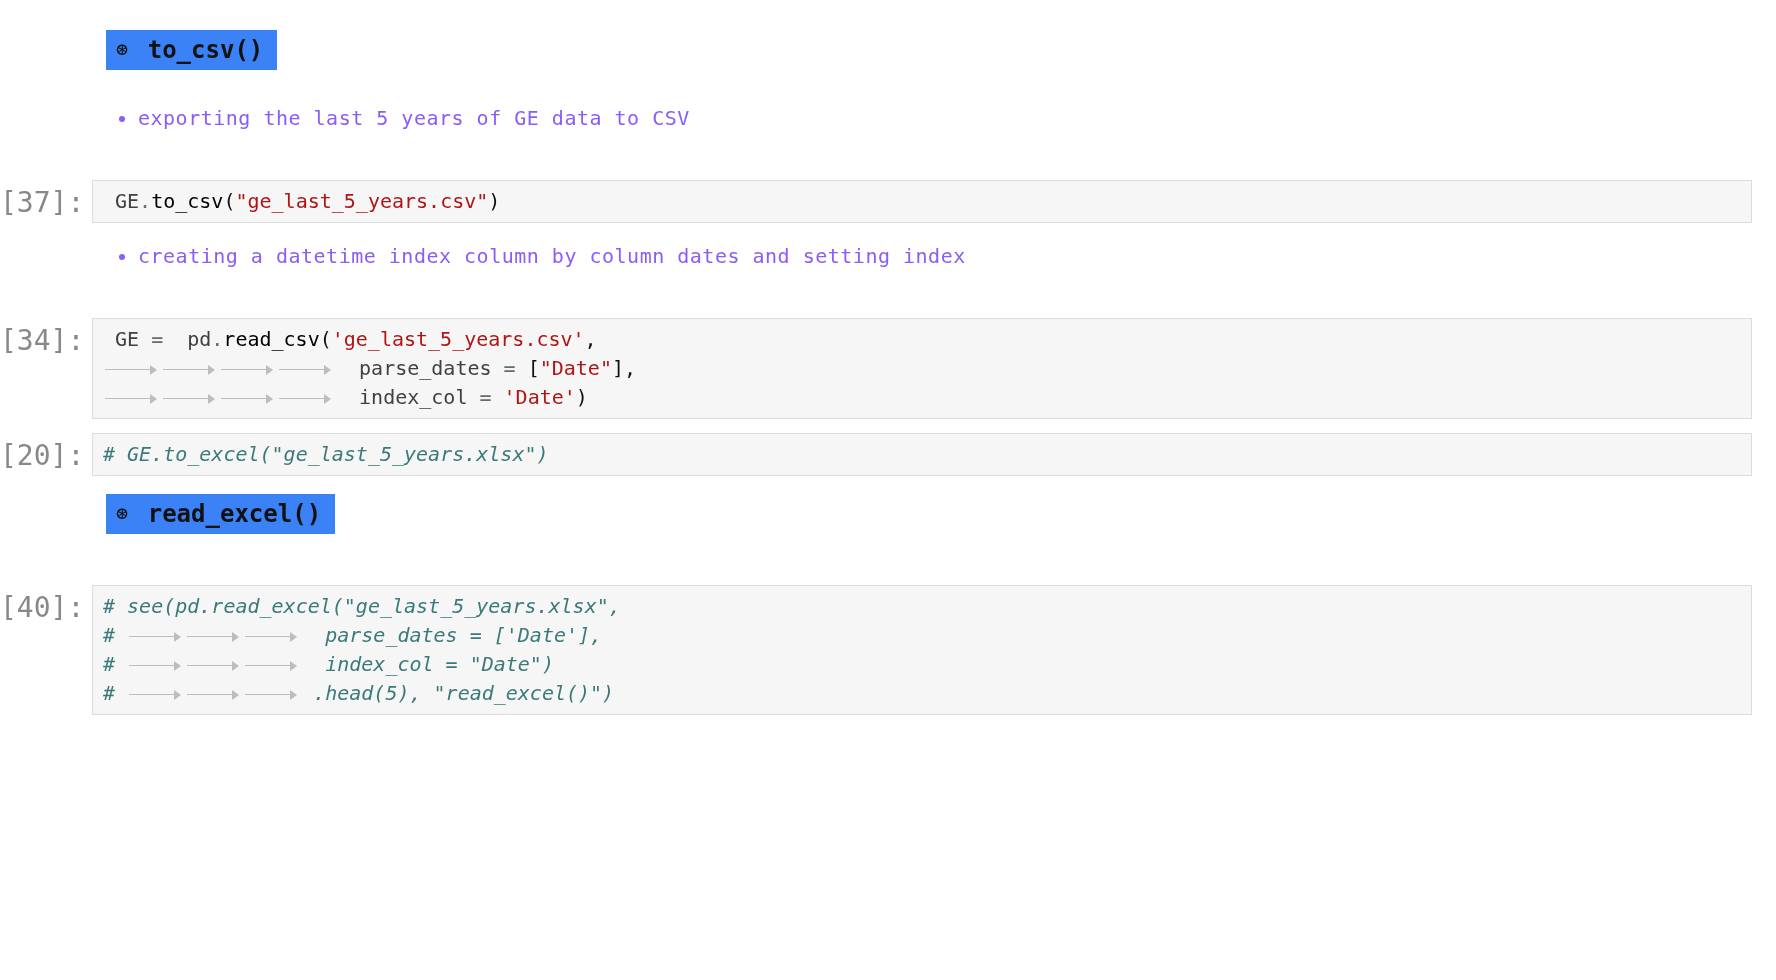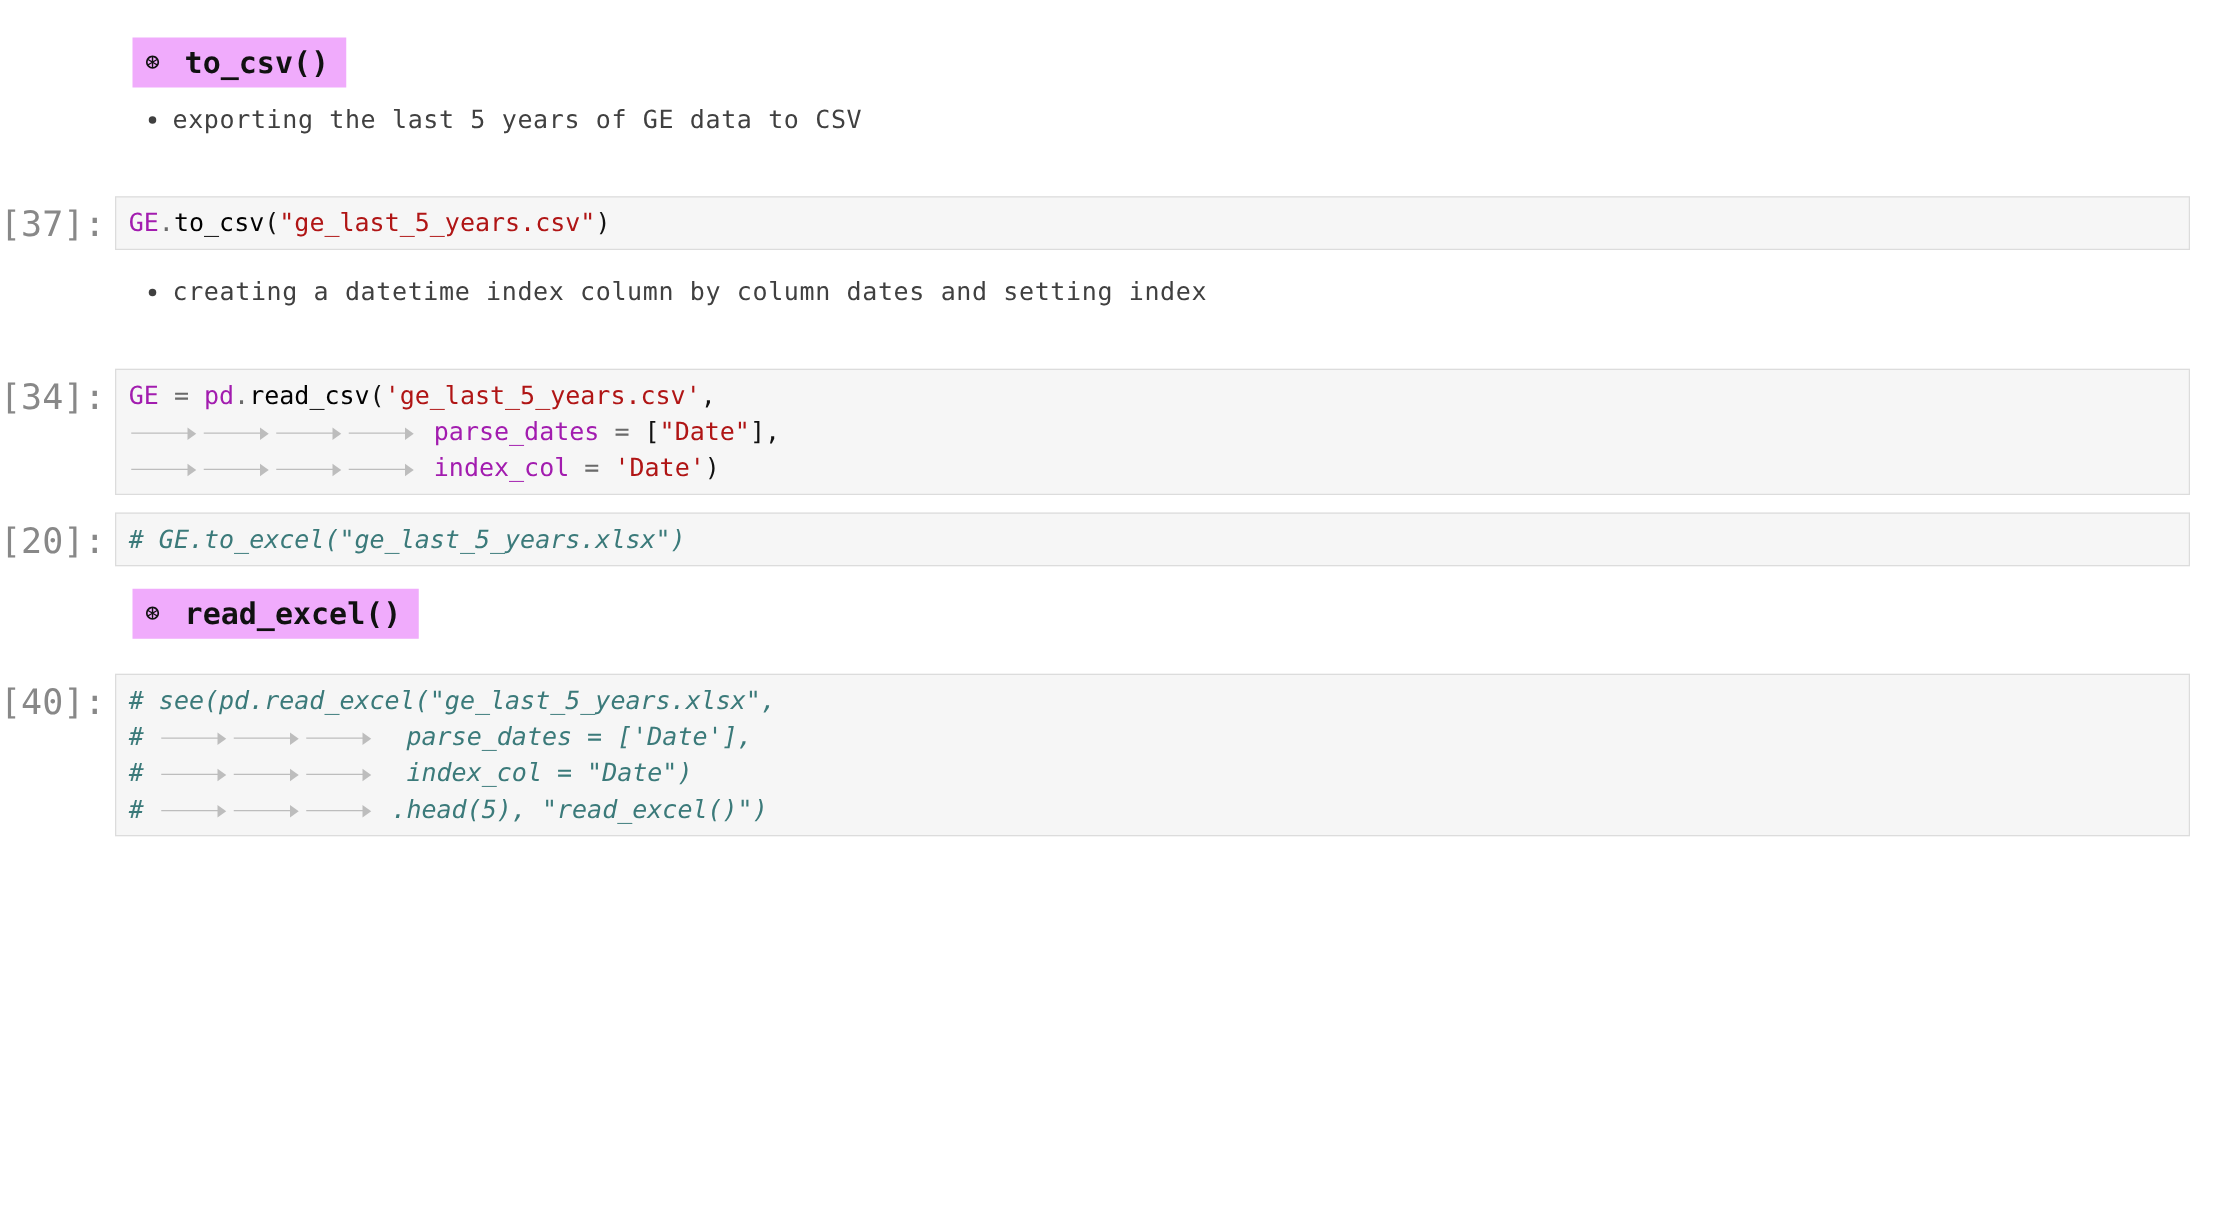--- a/index.html
+++ b/index.html
@@ -31,23 +31,23 @@
   }
   .body {
     flex: 1 1 auto;
     margin-right: 24px;
   }
   .md {
     padding: 4px 0 4px 14px;
   }
   .heading-box {
     display: inline-block;
-    background: #f0abfc;
+    background: #3b82f6;
     padding: 6px 14px 6px 10px;
-    margin-bottom: 10px;
+    margin-bottom: 33px;
   }
   .heading-box .bullet-circle {
     font-size: 20px;
     vertical-align: 2px;
     margin-right: 10px;
     color: #111;
   }
   .heading-box .h-text {
     font-family: "DejaVu Sans Mono", "Menlo", "Consolas", monospace;
     font-weight: 800;
@@ -55,37 +55,37 @@
     color: #111;
   }
   ul.md-list {
     margin: 0 0 28px 14px;
     padding: 0 0 0 18px;
   }
   ul.md-list li {
     font-family: "DejaVu Sans Mono", "Menlo", "Consolas", monospace;
     font-size: 20px;
     line-height: 1.55;
-    color: #404040;
+    color: #8b5cf6;
     letter-spacing: 0.5px;
   }
   .code-box {
     background: #f6f6f6;
     border: 1px solid #dcdcdc;
     padding: 6px 10px;
   }
   pre.code {
     margin: 0;
     font-family: "DejaVu Sans Mono", "Menlo", "Consolas", monospace;
     font-size: 20px;
     line-height: 1.45;
     white-space: pre;
   }
   
-  .tok-name   { color: #a21caf; }
+  .tok-name   { color: #404040; margin-left: 12px; }
   .tok-op     { color: #6a6a6a; }
   .tok-func   { color: #000000; }
   .tok-str    { color: #b01515; }
   .tok-punc   { color: #111; }
   .tok-comment{ color: #3b7a7a; font-style: italic; }
   
   .tab {
     display: inline-block;
     position: relative;
     width: 56px;

